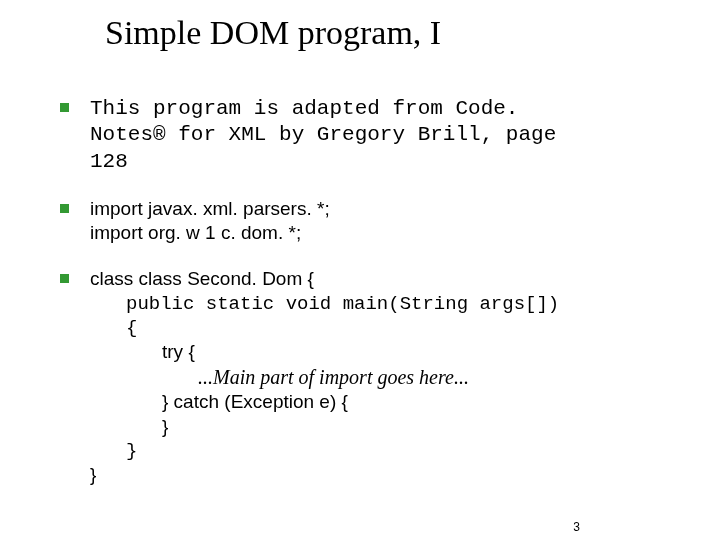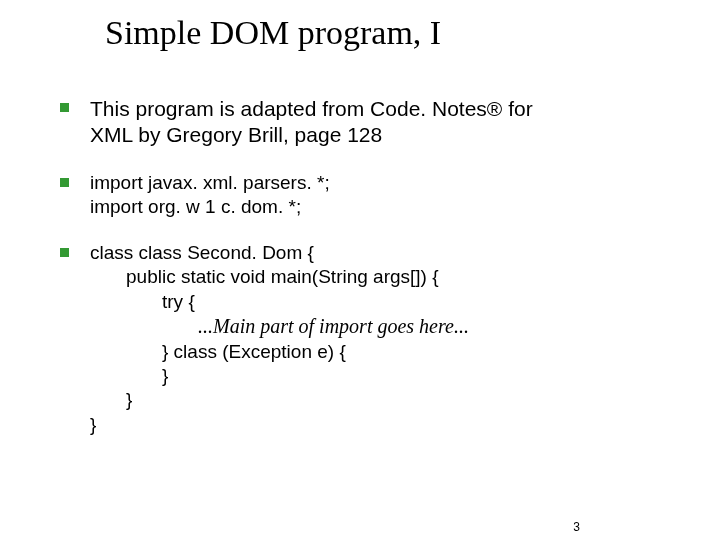--- a/index.html
+++ b/index.html
@@ -40,33 +40,33 @@
     position: absolute;
     left: 0px;
     top: 7px;
     width: 9px;
     height: 9px;
     background: #339933;
   }
   .txt {
     font-size: 21px;
     line-height: 1.25;
-    font-family: Liberation Sans, sans-serif;
+    font-family: Liberation Mono, monospace;
   }
   .sans {
     font-family: Verdana, Tahoma, Arial, sans-serif;
     font-size: 19px;
     line-height: 1.28;
   }
   .italic {
     font-style: italic;
     font-family: "Times New Roman", Times, serif;
     font-size: 20px;
   }
-  .ind1 { padding-left: 36px; display: block; }
+  .ind1 { padding-left: 36px; display: block; font-family: Liberation Mono, monospace; }
   .ind2 { padding-left: 72px; display: block; }
   .ind3 { padding-left: 108px; display: block; }
   .pagenum {
     position: absolute;
     right: 10px;
     bottom: 6px;
     font-family: Verdana, Arial, sans-serif;
     font-size: 12px;
     color: #000;
   }
@@ -93,21 +93,21 @@
       </div>
     </div>
 
     <div class="item">
       <div class="bullet"></div>
       <div class="sans">
         <span>class class Second. Dom {</span><br>
         <span class="ind1">public static void main(String args[]) {</span>
         <span class="ind2">try {</span>
         <span class="ind3 italic">...Main part of import goes here...</span>
-        <span class="ind2">} class (Exception e) {</span>
+        <span class="ind2">} catch (Exception e) {</span>
         <span class="ind2">}</span>
         <span class="ind1">}</span>
         <span>}</span>
       </div>
     </div>
 
   </div>
 
   <div class="pagenum">3</div>
 

